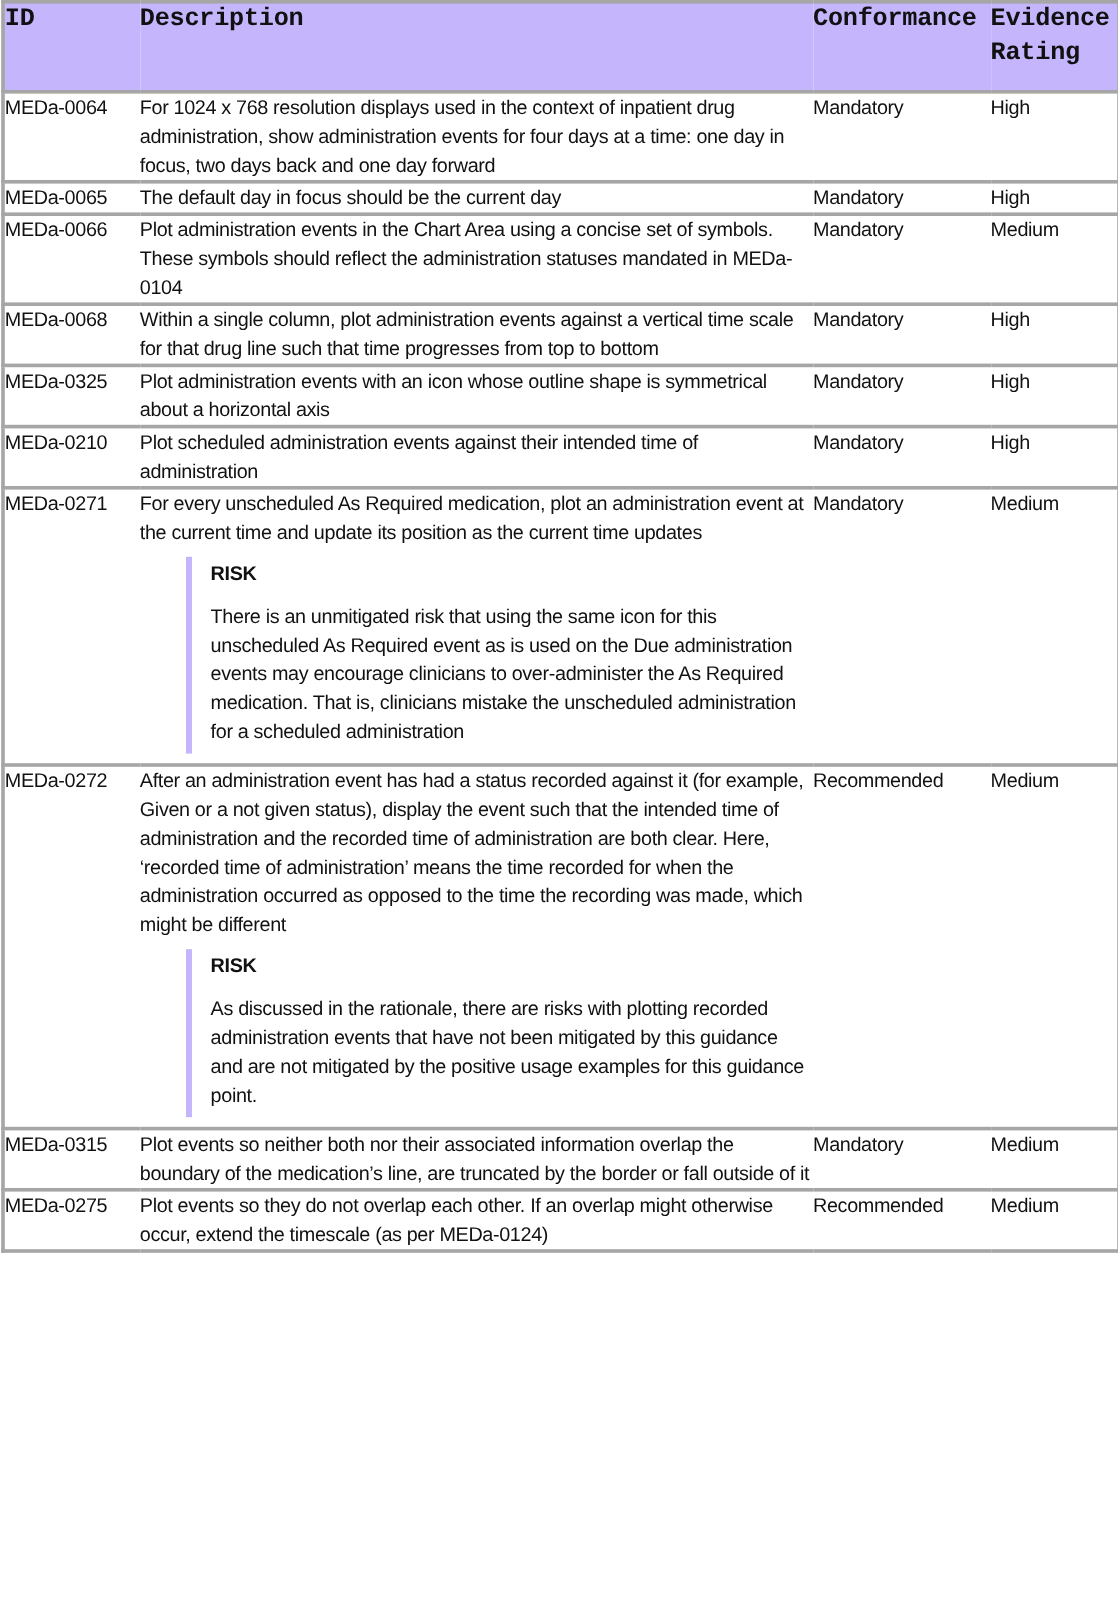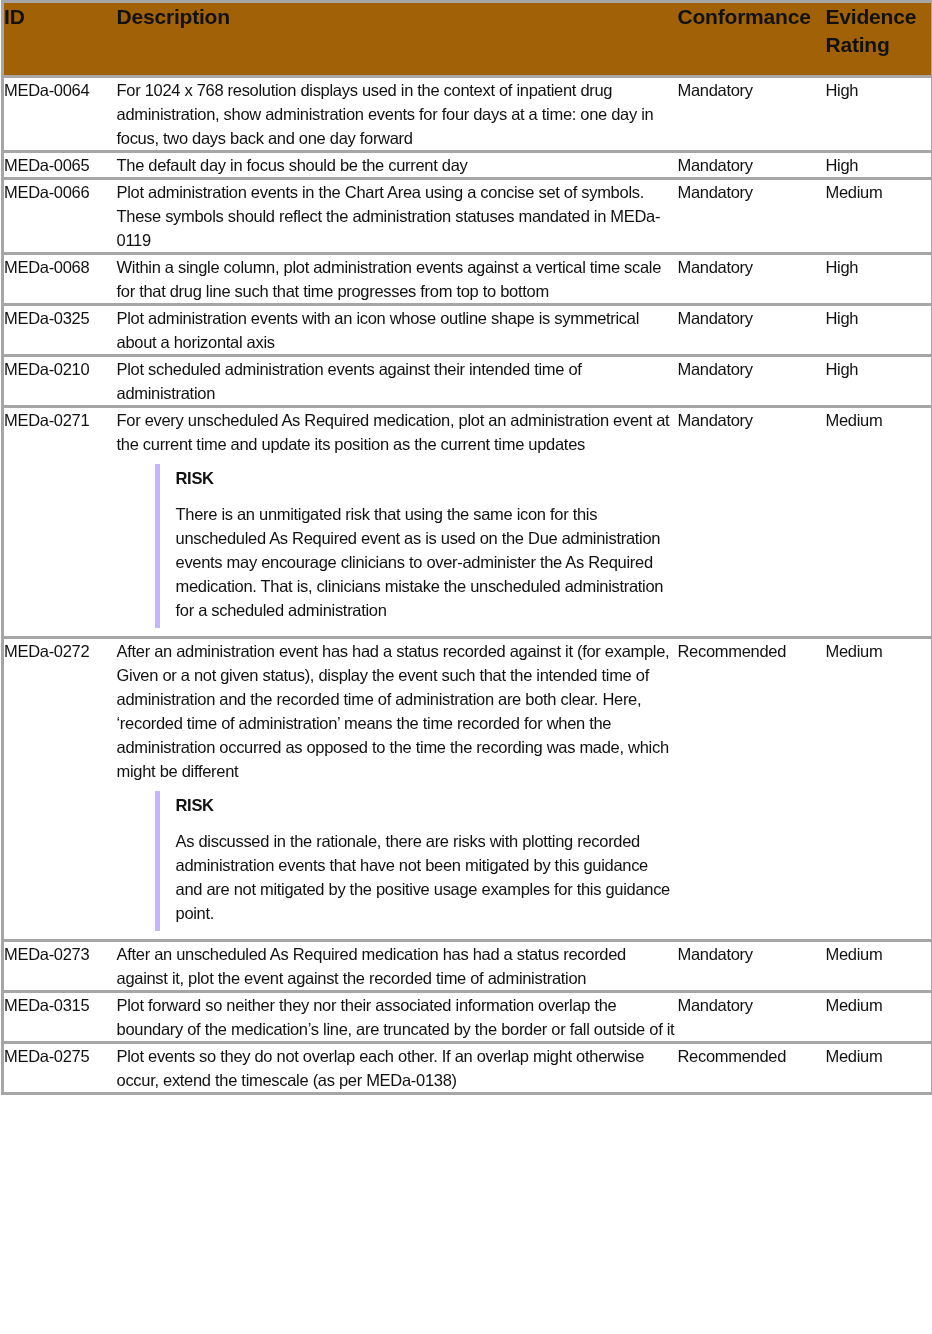--- a/index.html
+++ b/index.html
@@ -16,27 +16,28 @@
   table.guidance th, table.guidance td {
     border-top: 3px solid #a6a6a6;
     border-bottom: 3px solid #a6a6a6;
     vertical-align: top;
     text-align: left;
     padding: 0;
   }
   table.guidance tr > *:first-child { border-left: 3px solid #a6a6a6; }
   table.guidance tr > *:last-child { border-right: 3px solid #a6a6a6; }
   thead th {
-    background: #a16207;
+    background: #c4b5fd;
     font-weight: bold;
     font-size: 21px;
     line-height: 28px;
     height: 72px;
     vertical-align: middle;
     letter-spacing: -0.2px;
+    font-family: Liberation Mono, monospace;
   }
   col.c-id { width: 114px; }
   col.c-desc { width: 561px; }
   col.c-conf { width: 148px; }
   col.c-ev { width: 107px; }
   th.h-id, td.id { padding-left: 5px; }
   th.h-desc, td.desc { padding-left: 7px; padding-right: 6px; }
   th.h-conf, td.conf { padding-left: 8px; }
   th.h-ev, td.ev { padding-left: 7px; }
   th.h-ev { padding-top: 2px; }
@@ -81,21 +82,21 @@
     <td class="desc">
       <div class="desc-text">The default day in focus should be the current day</div>
     </td>
     <td class="conf">Mandatory</td>
     <td class="ev">High</td>
   </tr>
 
   <tr>
     <td class="id">MEDa-0066</td>
     <td class="desc">
-      <div class="desc-text">Plot administration events in the Chart Area using a concise set of symbols. These symbols should reflect the administration statuses mandated in MEDa-0119</div>
+      <div class="desc-text">Plot administration events in the Chart Area using a concise set of symbols. These symbols should reflect the administration statuses mandated in MEDa-0104</div>
     </td>
     <td class="conf">Mandatory</td>
     <td class="ev">Medium</td>
   </tr>
 
 
   <tr>
     <td class="id">MEDa-0068</td>
     <td class="desc">
       <div class="desc-text">Within a single column, plot administration events against a vertical time scale for that drug line such that time progresses from top to bottom</div>
@@ -144,40 +145,32 @@
 
   <div class="risk">
     <div class="risk-title">RISK</div>
     <div class="risk-text">As discussed in the rationale, there are risks with plotting recorded administration events that have not been mitigated by this guidance and are not mitigated by the positive usage examples for this guidance point.</div>
   </div>
 </td>
     <td class="conf">Recommended</td>
     <td class="ev">Medium</td>
   </tr>
 
-  <tr>
-    <td class="id">MEDa-0273</td>
-    <td class="desc">
-      <div class="desc-text">After an unscheduled As Required medication has had a status recorded against it, plot the event against the recorded time of administration</div>
-    </td>
-    <td class="conf">Mandatory</td>
-    <td class="ev">Medium</td>
-  </tr>
 
   <tr>
     <td class="id">MEDa-0315</td>
     <td class="desc">
-      <div class="desc-text">Plot forward so neither they nor their associated information overlap the boundary of the medication’s line, are truncated by the border or fall outside of it</div>
+      <div class="desc-text">Plot events so neither both nor their associated information overlap the boundary of the medication’s line, are truncated by the border or fall outside of it</div>
     </td>
     <td class="conf">Mandatory</td>
     <td class="ev">Medium</td>
   </tr>
 
   <tr>
     <td class="id">MEDa-0275</td>
     <td class="desc">
-      <div class="desc-text">Plot events so they do not overlap each other. If an overlap might otherwise occur, extend the timescale (as per MEDa-0138)</div>
+      <div class="desc-text">Plot events so they do not overlap each other. If an overlap might otherwise occur, extend the timescale (as per MEDa-0124)</div>
     </td>
     <td class="conf">Recommended</td>
     <td class="ev">Medium</td>
   </tr>
 </tbody>
 </table>
 
 </body></html>

